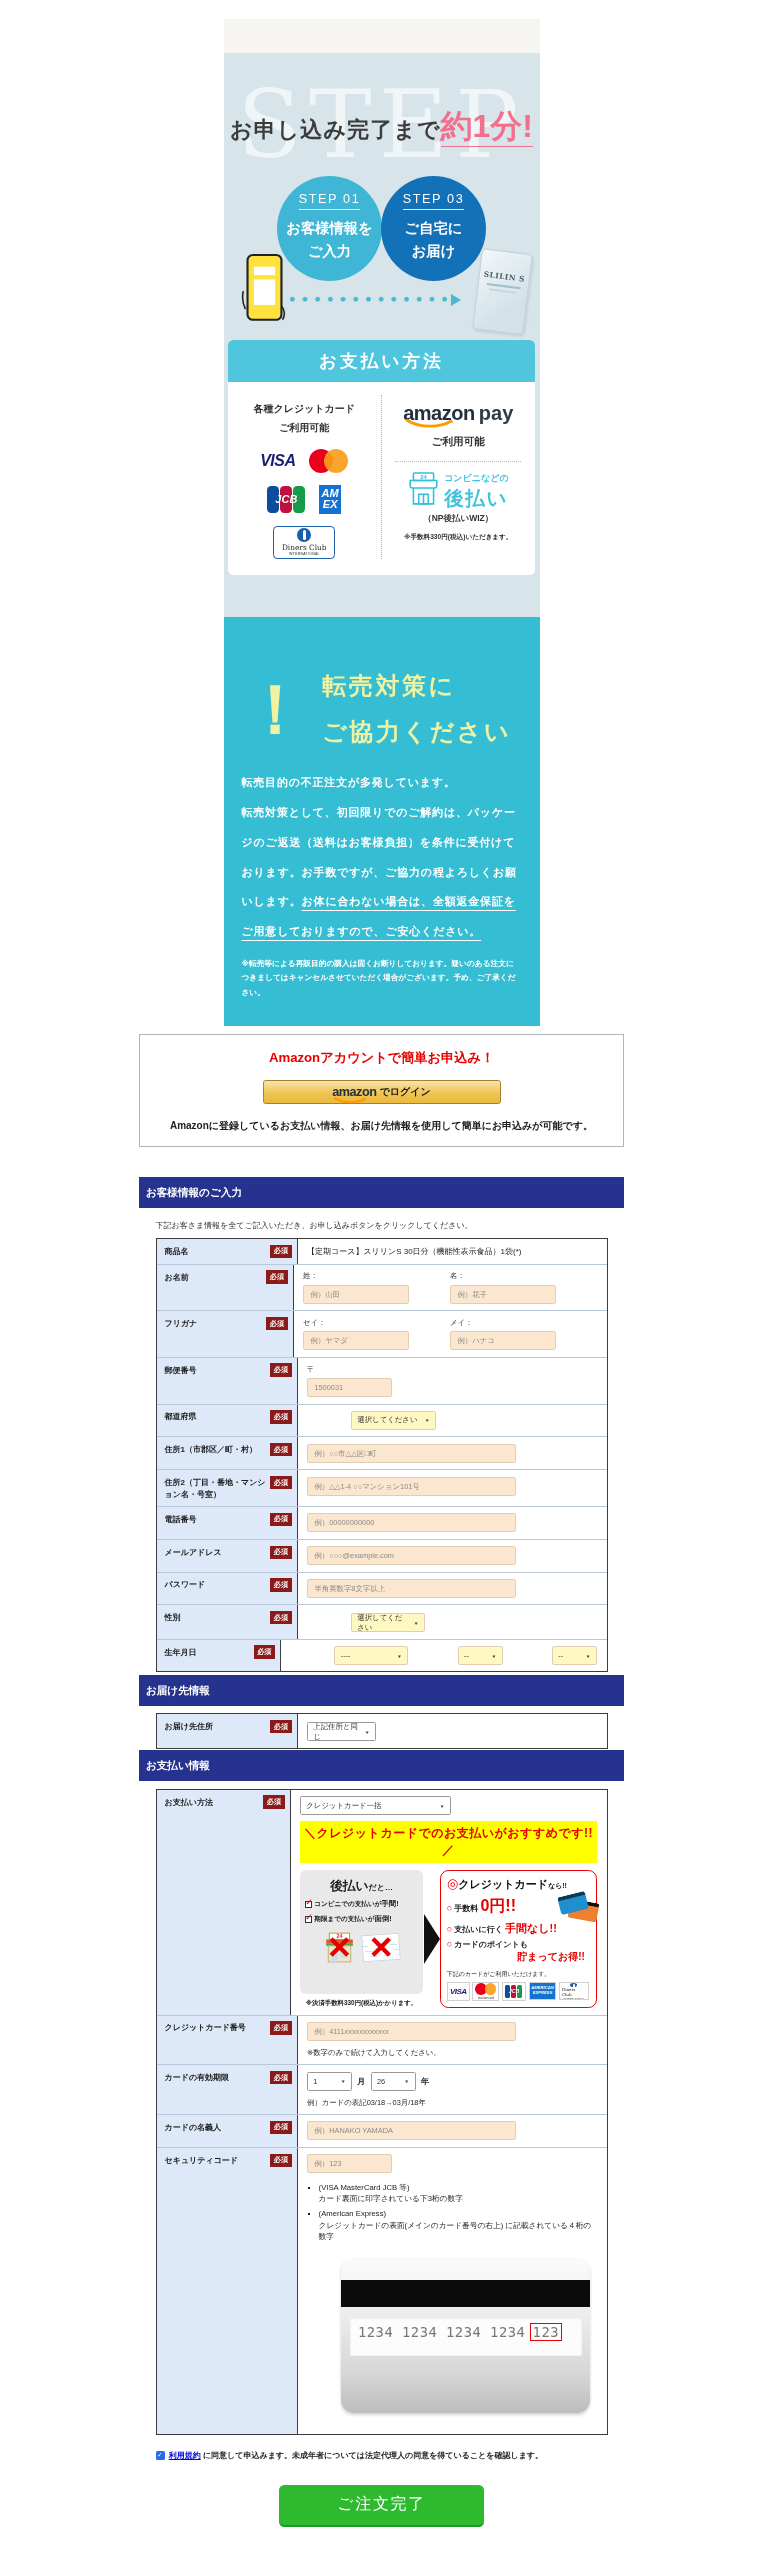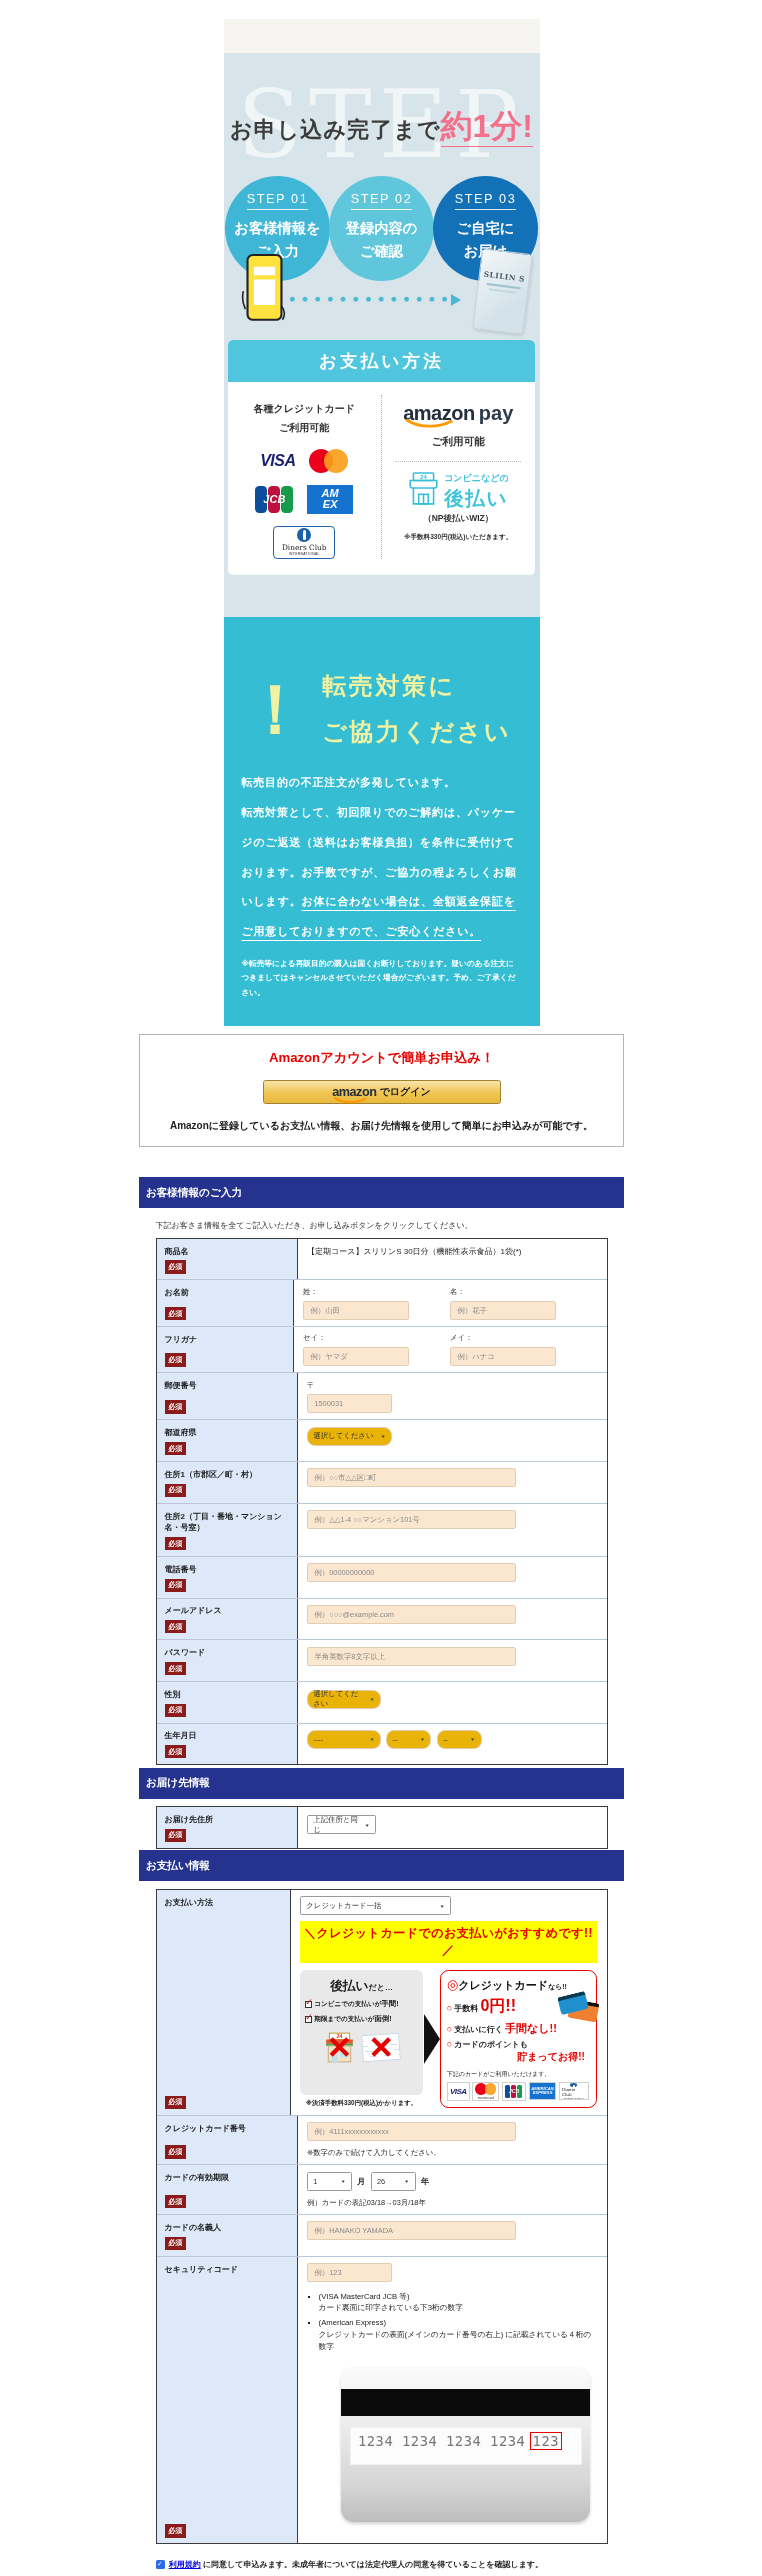--- a/index.html
+++ b/index.html
@@ -43,21 +43,21 @@
   .pc-title { font-size:10px; font-weight:700; color:#333; line-height:1.9; }
   .logo-row { display:flex; justify-content:center; align-items:center; gap:13.8px; margin-top:11.7px; }
   .visa { font-style:italic; font-weight:900; font-size:16px; color:#1a1f71; letter-spacing:-0.5px; }
   .mc { position:relative; width:39px; height:24px; }
   .mc i { position:absolute; top:0; width:24px; height:24px; border-radius:50%; }
   .mc .r { left:0; background:#eb001b; } .mc .o { right:0; background:#f79e1b; opacity:.92; }
   .jcb { display:flex; gap:1.1px; position:relative; width:38px; height:27.5px; }
   .jcb i { width:11.7px; border-radius:4.2px; }
   .jcb .b1 { background:#0c4e9c; } .jcb .b2 { background:#c0103d; } .jcb .b3 { background:#159b4a; }
   .jcb span { position:absolute; left:0; right:0; top:7.4px; color:#fff; font-weight:900; font-size:11px; font-style:italic; text-shadow:0 0 1.1px rgba(0,0,0,.4); }
-  .amex { width:46px; height:29px; background:#1572cf; color:#fff; font-weight:900; font-size:11px; line-height:1; display:flex; flex-direction:column; align-items:center; justify-content:center; font-style:italic; }
+  .amex { width:22px; height:29px; background:#1572cf; color:#fff; font-weight:900; font-size:11px; line-height:1; display:flex; flex-direction:column; align-items:center; justify-content:center; font-style:italic; }
   .diners { width:62px; height:33px; background:#fff; border:1.1px solid #1b5fa8; border-radius:4.2px; display:flex; flex-direction:column; align-items:center; justify-content:center; margin:11.7px auto 0; }
   .diners .dc { width:13.8px; height:13.8px; border-radius:50%; background:#1b5fa8; position:relative; }
   .diners .dc::after { content:""; position:absolute; left:5.3px; top:2.1px; width:3.2px; height:9.5px; background:#fff; border-radius:1.6px; }
   .diners .dn { font-family:"DejaVu Serif",serif; font-size:7.4px; color:#222; margin-top:1.1px; }
   .diners .di { font-size:3.4px; letter-spacing:0.3px; color:#222; }
 
   .amzpay { display:flex; justify-content:center; align-items:flex-end; gap:4.2px; margin-top:5.3px; }
   .amzword { position:relative; font-weight:800; font-size:20px; color:#242f3e; letter-spacing:-0.5px; line-height:1; }
   .amzword svg { position:absolute; left:2.1px; bottom:-5.3px; }
   .amzpay .pay { font-weight:600; font-size:20px; color:#2c3a4a; line-height:1; }
@@ -90,36 +90,36 @@
   .amzbox-note { font-size:10px; font-weight:600; color:#1c1c1c; margin-top:15px; }
 
   
   .section-header { width:485px; margin:0 auto; background:#25338f; color:#fff; font-size:10.6px; font-weight:700; padding:8.5px 6.9px; }
   .mt56 { margin-top:30px; } .mt5 { margin-top:2.6px; } .mt3 { margin-top:1.6px; }
   .form-intro { width:452px; margin:11.7px auto 6.9px; font-size:8px; color:#333; }
 
   .ftable { width:452px; margin:0 auto; border:1.1px solid #3c3c3c; background:#fff; }
   .frow { display:flex; border-top:0.5px solid #b9c7d9; }
   .frow:first-child { border-top:none; }
-  .fcell-label { width:141px; background:#dde9f8; padding:5.8px 4.8px 5.8px 8px; display:flex; justify-content:space-between; align-items:flex-start; gap:3.2px; border-right:0.5px solid #3c3c3c;flex-direction:column; }
+  .fcell-label { width:141px; background:#dde9f8; padding:5.8px 4.8px 5.8px 8px; display:flex; justify-content:space-between; align-items:flex-start; gap:3.2px; border-right:0.5px solid #3c3c3c; }
   .flabel { font-size:8px; font-weight:700; color:#1c1c1c; line-height:1.45; padding-top:1.1px; }
   .badge { background:#8b1a1a; color:#fff; font-size:7.1px; font-weight:700; padding:1.6px 3.7px; flex-shrink:0; white-space:nowrap; }
   .fcell-content { flex:1; padding:6.4px 9.5px; }
   .valtext { font-size:8px; color:#1c1c1c; padding-top:1.1px; }
 
   .tin { background:#fbe7cf; border:0.5px solid #e3cdb2; border-radius:2.1px; height:19px; padding:0 6.4px; font-size:7.4px; color:#555; font-family:inherit; }
   .tin::placeholder { color:#8a8a8a; opacity:1; }
   .w200{width:106px} .w160{width:85px} .w395{width:209px} .w140{width:74px}
   .pairs { display:flex; }
   .pair { width:147px; }
   .sublab { font-size:7.4px; color:#333; margin-bottom:3.7px; }
   .zipmark { font-size:8px; color:#333; margin-bottom:3.2px; }
 
   .csel,.wsel { height:19px; display:inline-flex; align-items:center; justify-content:space-between; padding:0 5.3px; font-size:7.4px; color:#333; cursor:pointer; }
-  .csel { background:#eab308; border:0.5px solid #e3cdb2; border-radius:8px; }
+  .csel { background:#fef9c3; border:0.5px solid #e3cdb2; border-radius:2px;margin-left:44px; }
   .wsel { background:#fff; border:0.5px solid #9a9a9a; border-radius:1.6px; }
   .chev { font-size:5.3px; color:#444; margin-left:6.4px; transform:scaleY(.8); }
   .selrow { display:flex; align-items:center; gap:5.3px; }
   .w130{width:69px} .w285{width:151px} .w85{width:45px}
   .unit { font-size:8px; font-weight:700; color:#1c1c1c; }
   .note { font-size:7.4px; color:#1c1c1c; margin-top:6.9px; }
 
   
   .ybanner { width:297px; background:#ffff00; color:#e60000; font-weight:900; font-size:12px; text-align:center; padding:4.2px 0; margin-top:5.8px; letter-spacing:0.5px; }
   .promo { width:297px; display:flex; align-items:stretch; margin-top:6.9px; }
@@ -199,25 +199,20 @@
     <div class="hero-title">
       <span class="main">お申し込み完了まで</span><span class="accent">約1分!</span>
     </div>
 
     <div class="steps">
       <div class="circle c1">
         <span class="step-label">STEP 01</span>
         <span class="step-text">お客様情報を
 ご入力</span>
       </div>
-      <div class="circle c2">
-        <span class="step-label">STEP 02</span>
-        <span class="step-text">登録内容の
-ご確認</span>
-      </div>
       <div class="circle c3">
         <span class="step-label">STEP 03</span>
         <span class="step-text">ご自宅に
 お届け</span>
       </div>
 
       <div class="phone-illus">
         <svg width="49" height="70" viewBox="0 0 92 132">
           <rect x="14" y="2" width="64" height="122" rx="10" fill="#ffe23d" stroke="#222" stroke-width="4"></rect>
           <rect x="26" y="24" width="40" height="16" fill="#fff"></rect>

